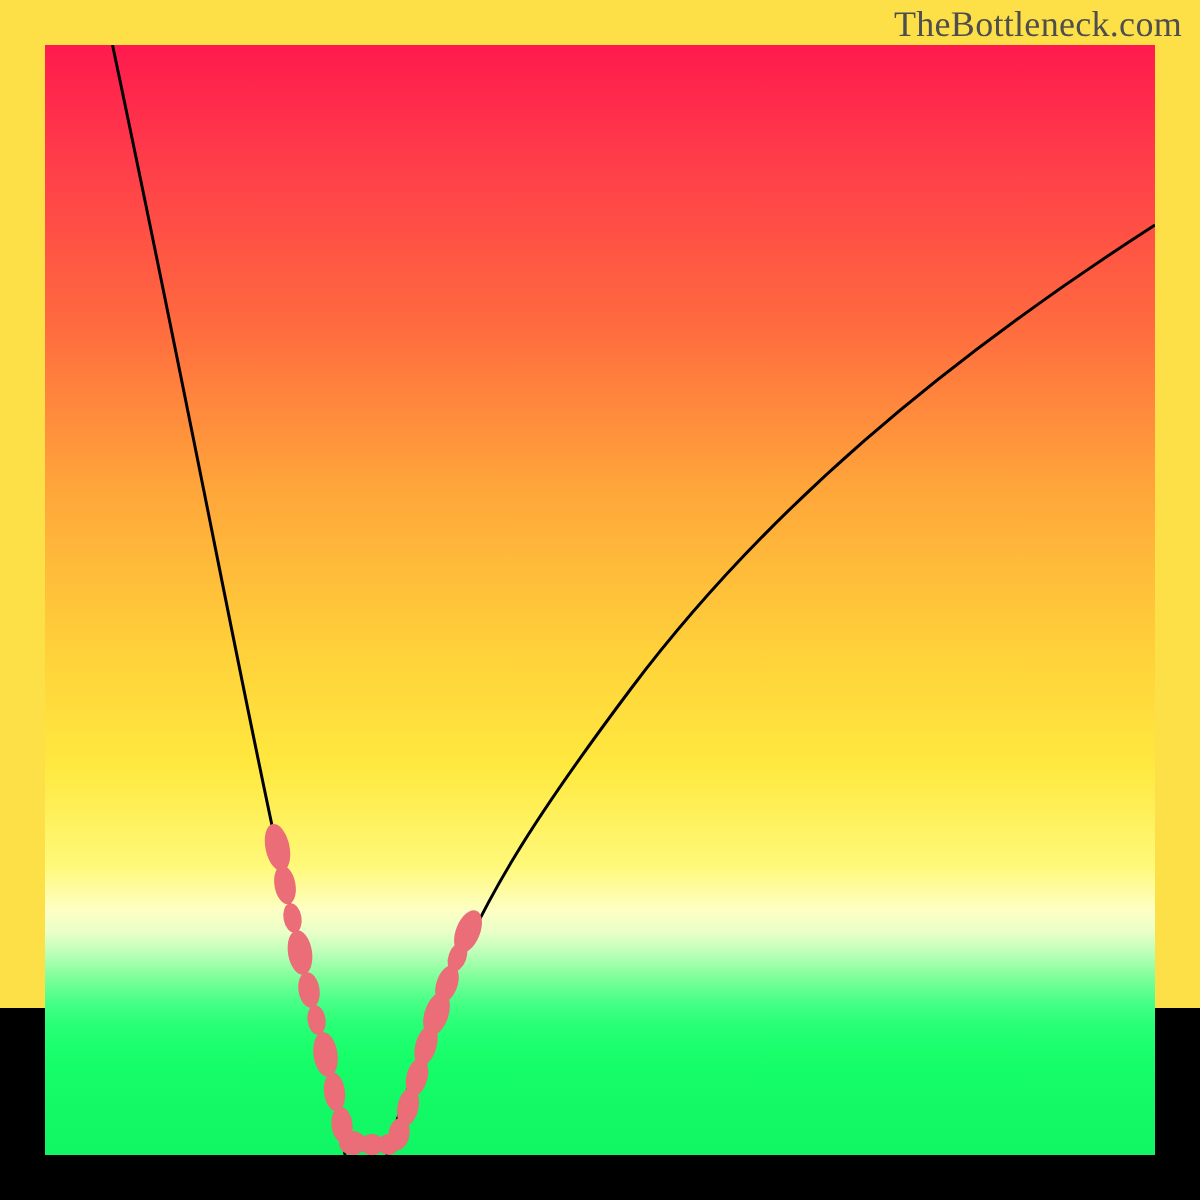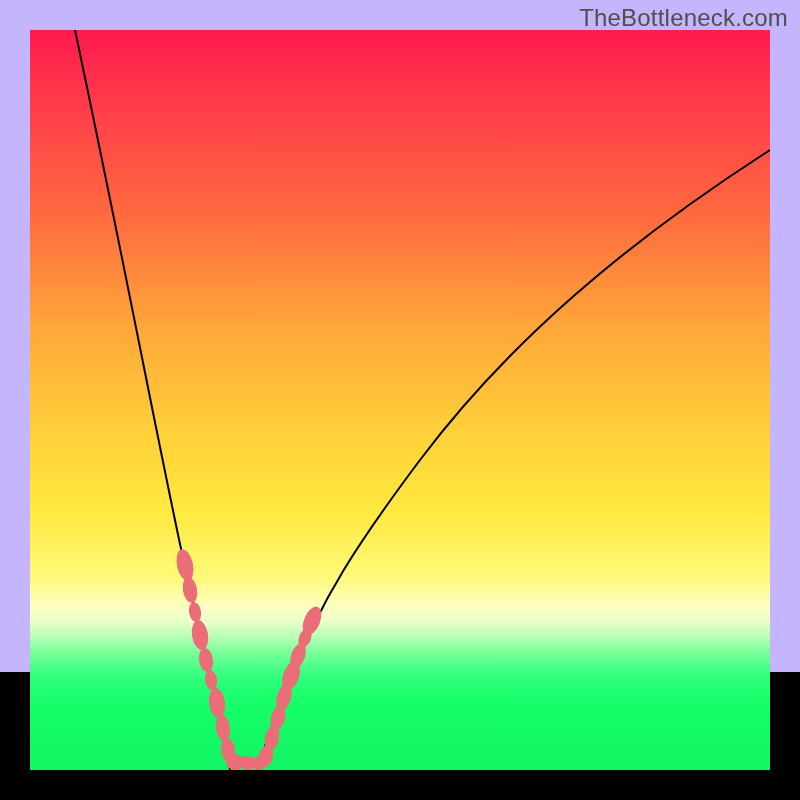--- a/index.html
+++ b/index.html
@@ -10,21 +10,22 @@
     overflow: hidden;
     background: #000;
     font-family: Arial, Helvetica, sans-serif;
   }
   .frame {
     position: absolute;
     left: 0;
     top: 0;
     width: 800px;
     height: 672px;
-    background: #c4b5fd;
+    background: #fde047;
+    font-family: Liberation Serif, serif;
   }
   .plot {
     position: absolute;
     left: 30px;
     top: 30px;
     width: 740px;
     height: 740px;
     background: linear-gradient(to bottom,
       #ff1a4d 0%,
       #ff3b4a 10%,

